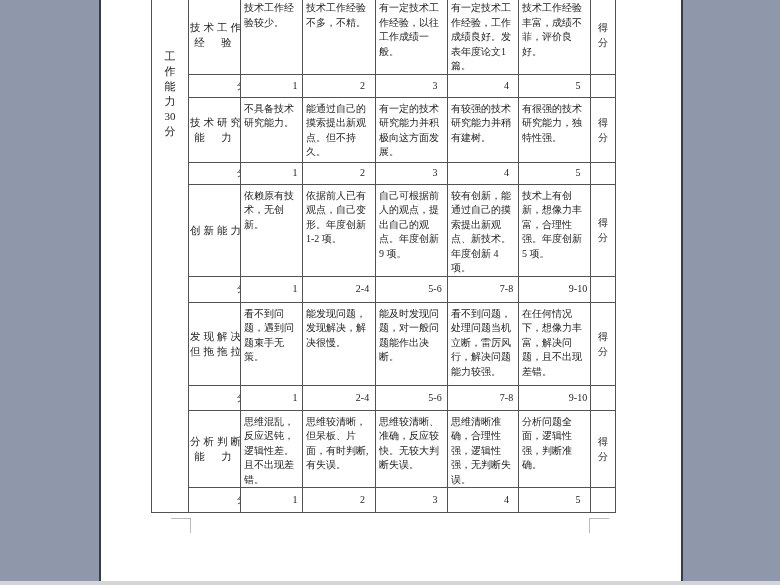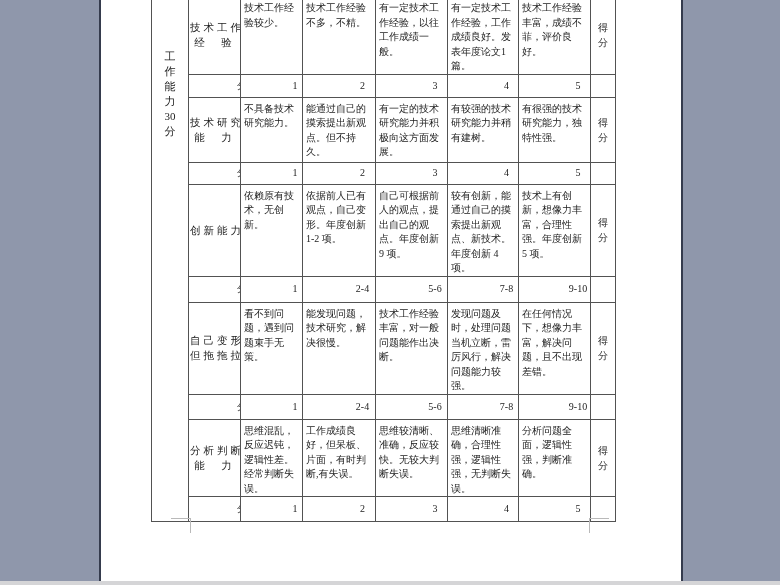--- a/index.html
+++ b/index.html
@@ -154,27 +154,27 @@
       <td class="v">1</td>
       <td class="v">2-4</td>
       <td class="v">5-6</td>
       <td class="v">7-8</td>
       <td class="v">9-10</td>
       <td class="se"></td>
     </tr>
 
     <tr class="rG">
       <td class="l">
-        <div>自己变形</div>
+        <div>发现解决</div>
         <div>但拖拖拉拉</div>
       </td>
       <td class="d">看不到问题，遇到问题束手无策。</td>
-      <td class="d">能发现问题，技术研究，解决很慢。</td>
-      <td class="d">技术工作经验丰富，对一般问题能作出决断。</td>
-      <td class="d">发现问题及时，处理问题当机立断，雷厉风行，解决问题能力较强。</td>
+      <td class="d">能发现问题，发现解决，解决很慢。</td>
+      <td class="d">能及时发现问题，对一般问题能作出决断。</td>
+      <td class="d">看不到问题，处理问题当机立断，雷厉风行，解决问题能力较强。</td>
       <td class="d">在任何情况下，想像力丰富，解决问题，且不出现差错。</td>
       <td class="s">
         <div>得</div>
         <div>分</div>
       </td>
     </tr>
     <tr class="rH">
       <td class="pl">分值 10</td>
       <td class="v">1</td>
       <td class="v">2-4</td>
@@ -182,22 +182,22 @@
       <td class="v">7-8</td>
       <td class="v">9-10</td>
       <td class="se"></td>
     </tr>
 
     <tr class="rI">
       <td class="l">
         <div>分析判断</div>
         <div>能　力</div>
       </td>
-      <td class="d">思维混乱，反应迟钝，逻辑性差。经常判断失误。</td>
-      <td class="d">工作成绩良好，但呆板、片面，有时判断,有失误。</td>
+      <td class="d">思维混乱，反应迟钝，逻辑性差。且不出现差错。</td>
+      <td class="d">思维较清晰，但呆板、片面，有时判断,有失误。</td>
       <td class="d">思维较清晰、准确，反应较快。无较大判断失误。</td>
       <td class="d">思维清晰准确，合理性强，逻辑性强，无判断失误。</td>
       <td class="d">分析问题全面，逻辑性强，判断准确。</td>
       <td class="s">
         <div>得</div>
         <div>分</div>
       </td>
     </tr>
     <tr class="rJ">
       <td class="pl">分值 5</td>

